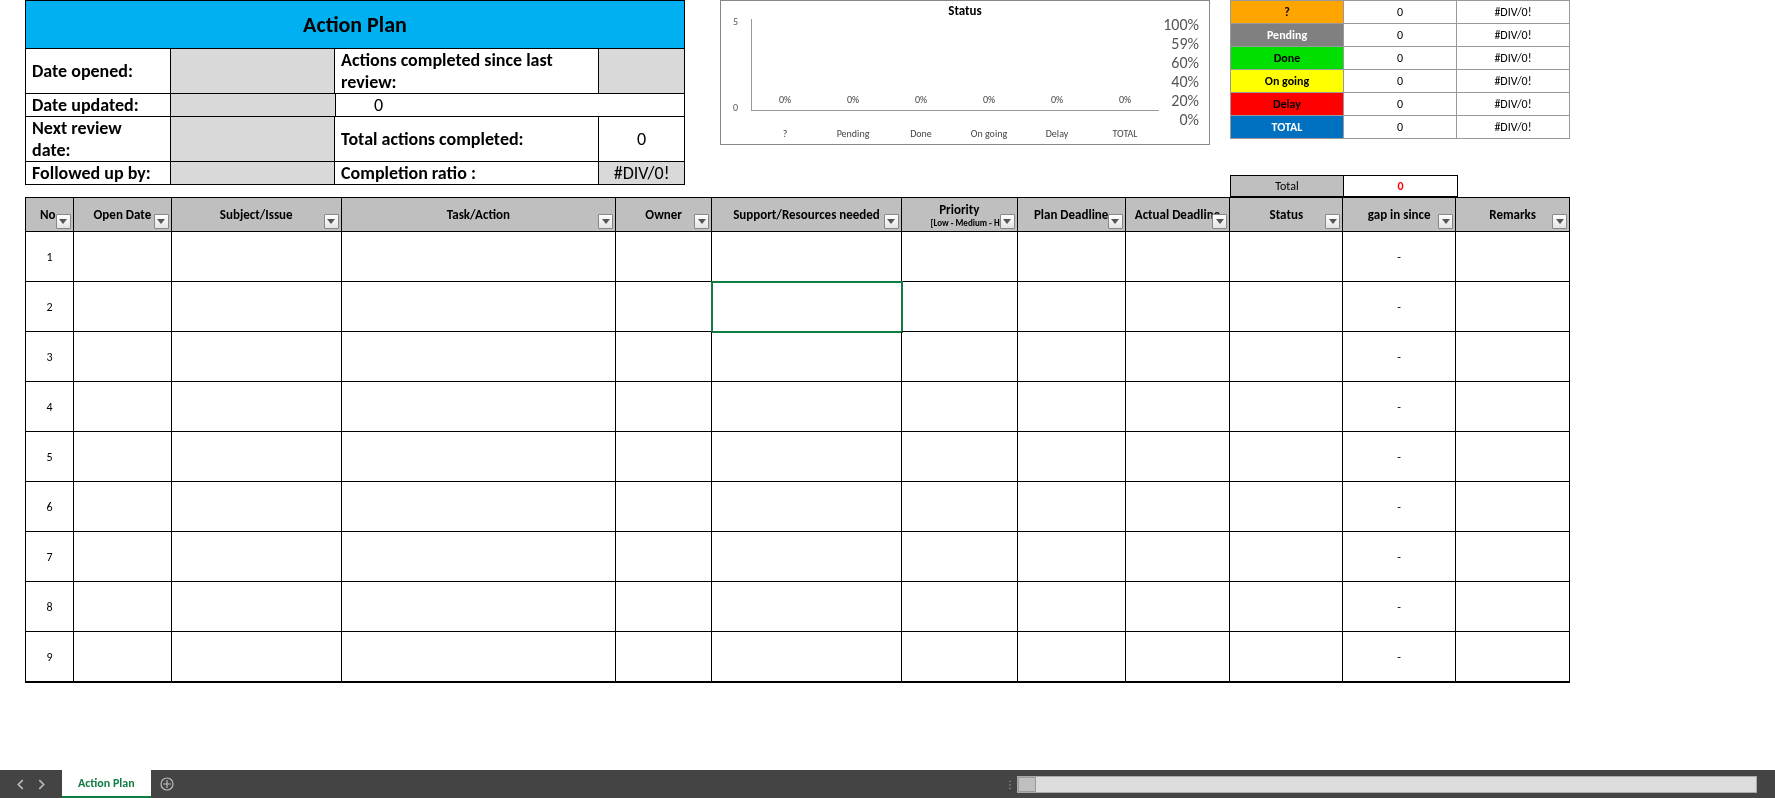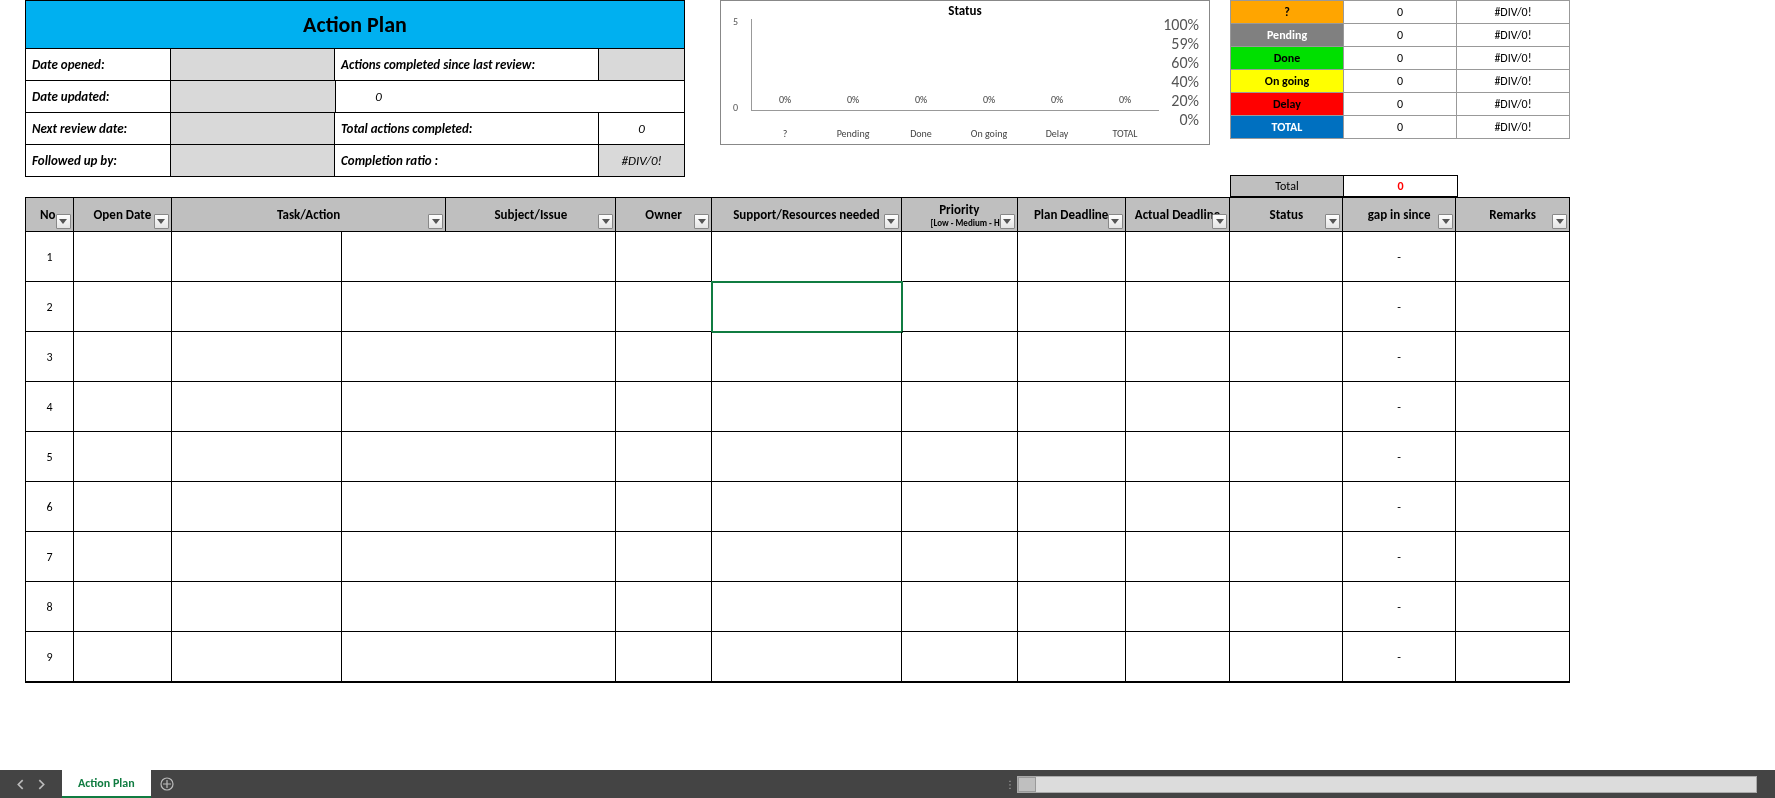--- a/index.html
+++ b/index.html
@@ -33,25 +33,24 @@
     background: #00B0F0;
     font-weight: bold;
     font-size: 22px;
     text-align: center;
     padding: 10px 0;
     border-bottom: 1.5px solid #000;
   }
   .hdr-row { display: flex; }
   .hdr-row:not(:last-child) { border-bottom: 1px solid #000; }
   .hdr-cell {
-    padding: 8px 6px;
-    font-size: 13px;
+    padding: 0 6px;
+    font-size: 18px;
     display: flex;
     align-items: center;
-    font-style: italic;
   }
   .hdr-cell:not(:last-child) { border-right: 1px solid #000; }
   .hc-lbl1 { width: 145px; font-weight: bold; }
   .hc-val1 { width: 165px; background: #D9D9D9; }
   .hc-lbl2 { width: 265px; font-weight: bold; }
   .hc-val2 { width: 85px; background: #D9D9D9; justify-content: center; }
   .hc-val2.plain { background: #fff; }
 
   
   .chart-box {
@@ -397,26 +396,26 @@
     <div class="main-table">
       <div class="mt-hdr" id="mt-hdr">
           <div class="mt-cell w-no">
             <span>No.</span>
             <div class="filter-btn"></div>
           </div>
           <div class="mt-cell w-open">
             <span>Open Date</span>
             <div class="filter-btn"></div>
           </div>
+          <div class="mt-cell w-subj">
+            <span>Subject/Issue</span>
+            <div class="filter-btn"></div>
+          </div>
           <div class="mt-cell w-task">
             <span>Task/Action</span>
-            <div class="filter-btn"></div>
-          </div>
-          <div class="mt-cell w-subj">
-            <span>Subject/Issue</span>
             <div class="filter-btn"></div>
           </div>
           <div class="mt-cell w-own">
             <span>Owner</span>
             <div class="filter-btn"></div>
           </div>
           <div class="mt-cell w-supp">
             <span>Support/Resources needed</span>
             <div class="filter-btn"></div>
           </div>

